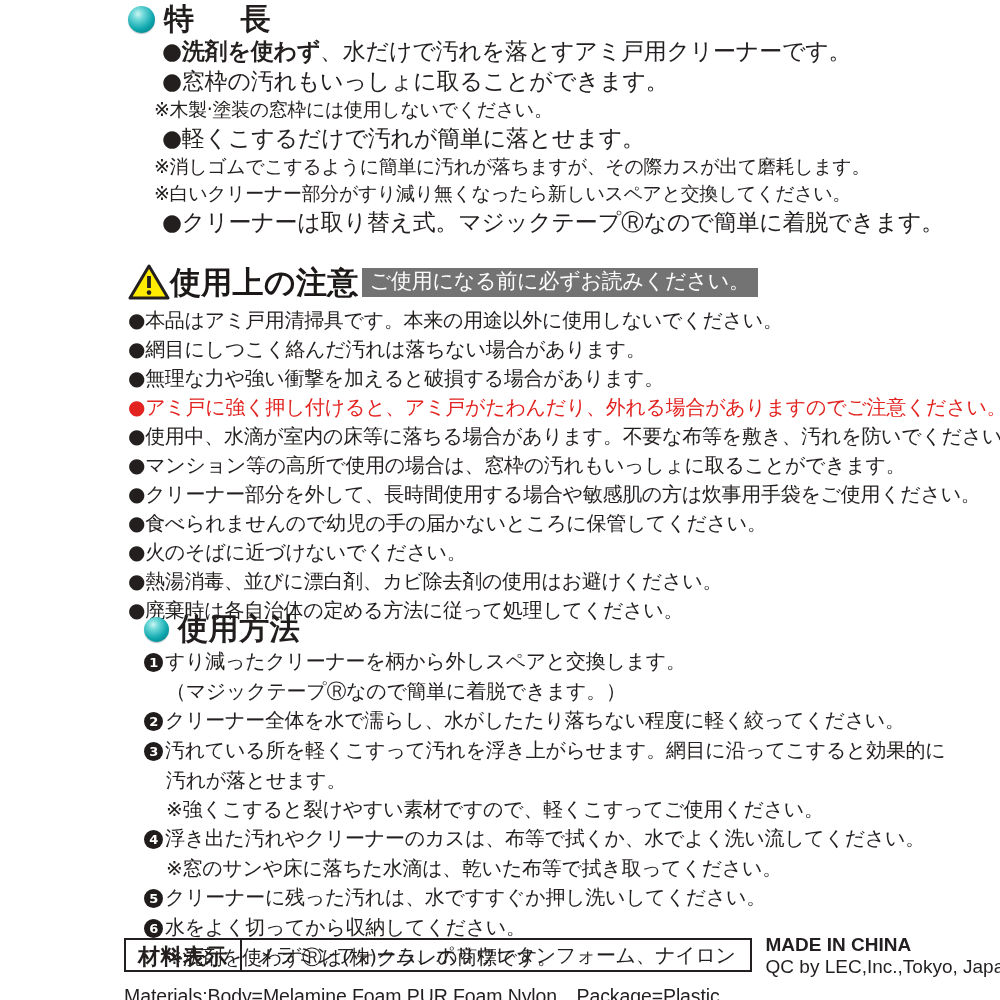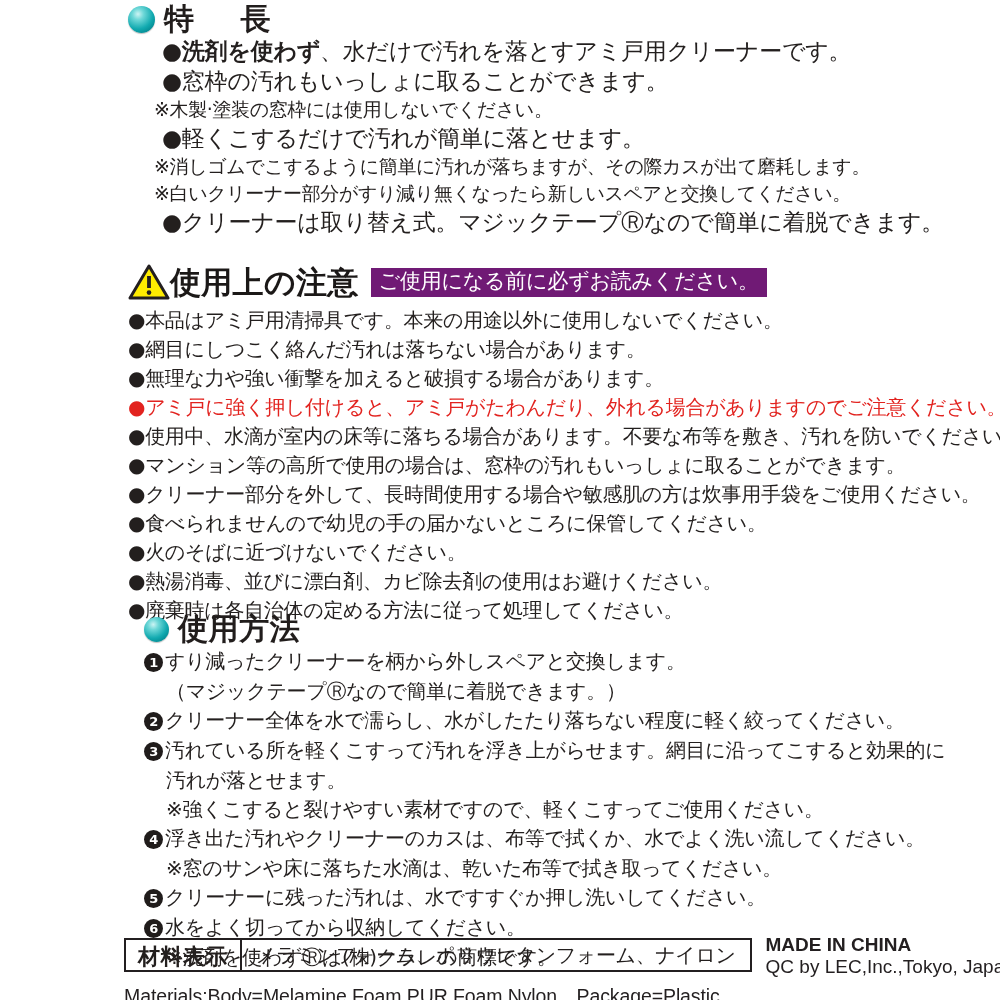--- a/index.html
+++ b/index.html
@@ -94,28 +94,28 @@
   }
   .tri svg { display: block; }
   .caut-title {
     font-weight: bold;
     font-size: 31px;
     line-height: 1;
     letter-spacing: 0.01em;
     color: #1b1817;
   }
   .caut-banner {
-    background: #701a75;
+    background: #737373;
     color: #ffffff;
     font-size: 21px;
     font-weight: normal;
     padding: 3px 8px 5px 8px;
     line-height: 1;
     letter-spacing: -0.01em;
-    margin-left: 12px;
+    margin-left: 3px;
     align-self: center;
   }
   .caut-line {
     font-size: 20px;
     line-height: 1.0;
     margin-bottom: 9px;
     white-space: nowrap;
     letter-spacing: -0.015em;
   }
   .caut-line.red { color: #e2231f; }

